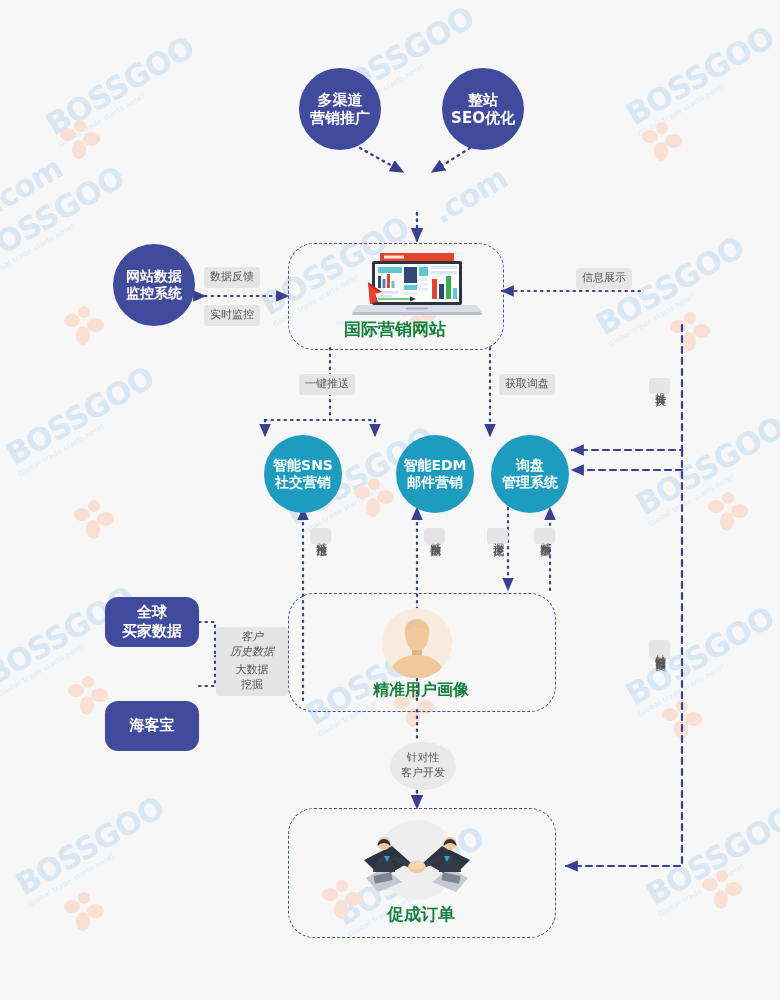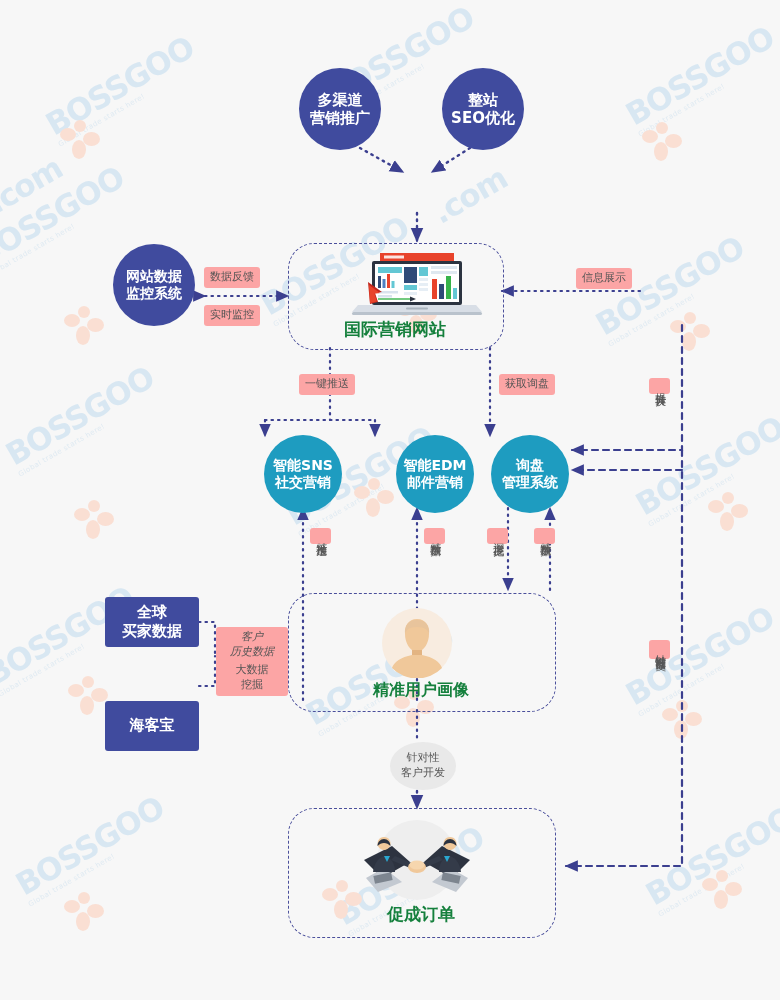--- a/index.html
+++ b/index.html
@@ -32,32 +32,32 @@
     display:flex;align-items:center;justify-content:center;
     text-align:center;color:#fff;font-weight:bold;line-height:1.22;
     z-index:5;
   }
   .circ.indigo{background:#404b9e;}
   .circ.teal{background:#1e9cc0;}
   .circ.grey{background:#e3e3e3;color:#7a7a7a;font-weight:normal;}
 
   .rectnode{
     position:absolute;background:#404b9e;color:#fff;
-    border-radius:3px;display:flex;align-items:center;justify-content:center;
+    border-radius:13px;display:flex;align-items:center;justify-content:center;
     text-align:center;font-weight:bold;line-height:1.3;z-index:5;
   }
 
   .dashbox{
     position:absolute;border:1.6px dashed #4a4f9b;border-radius:26px;
     background:transparent;z-index:3;
   }
 
   
   .lbl{
-    position:absolute;background:#fca5a5;color:#555;
+    position:absolute;background:#e5e5e5;color:#555;
     font-size:11px;line-height:1.35;text-align:center;
     padding:3px 6px;border-radius:3px;z-index:8;white-space:pre-line;
   }
   .lbl.vert{
     writing-mode:vertical-rl;text-orientation:upright;
     padding:6px 3px;letter-spacing:1px;
   }
 
   
   svg.conn{position:absolute;left:0;top:0;width:780px;height:1000px;z-index:2;overflow:visible;}

